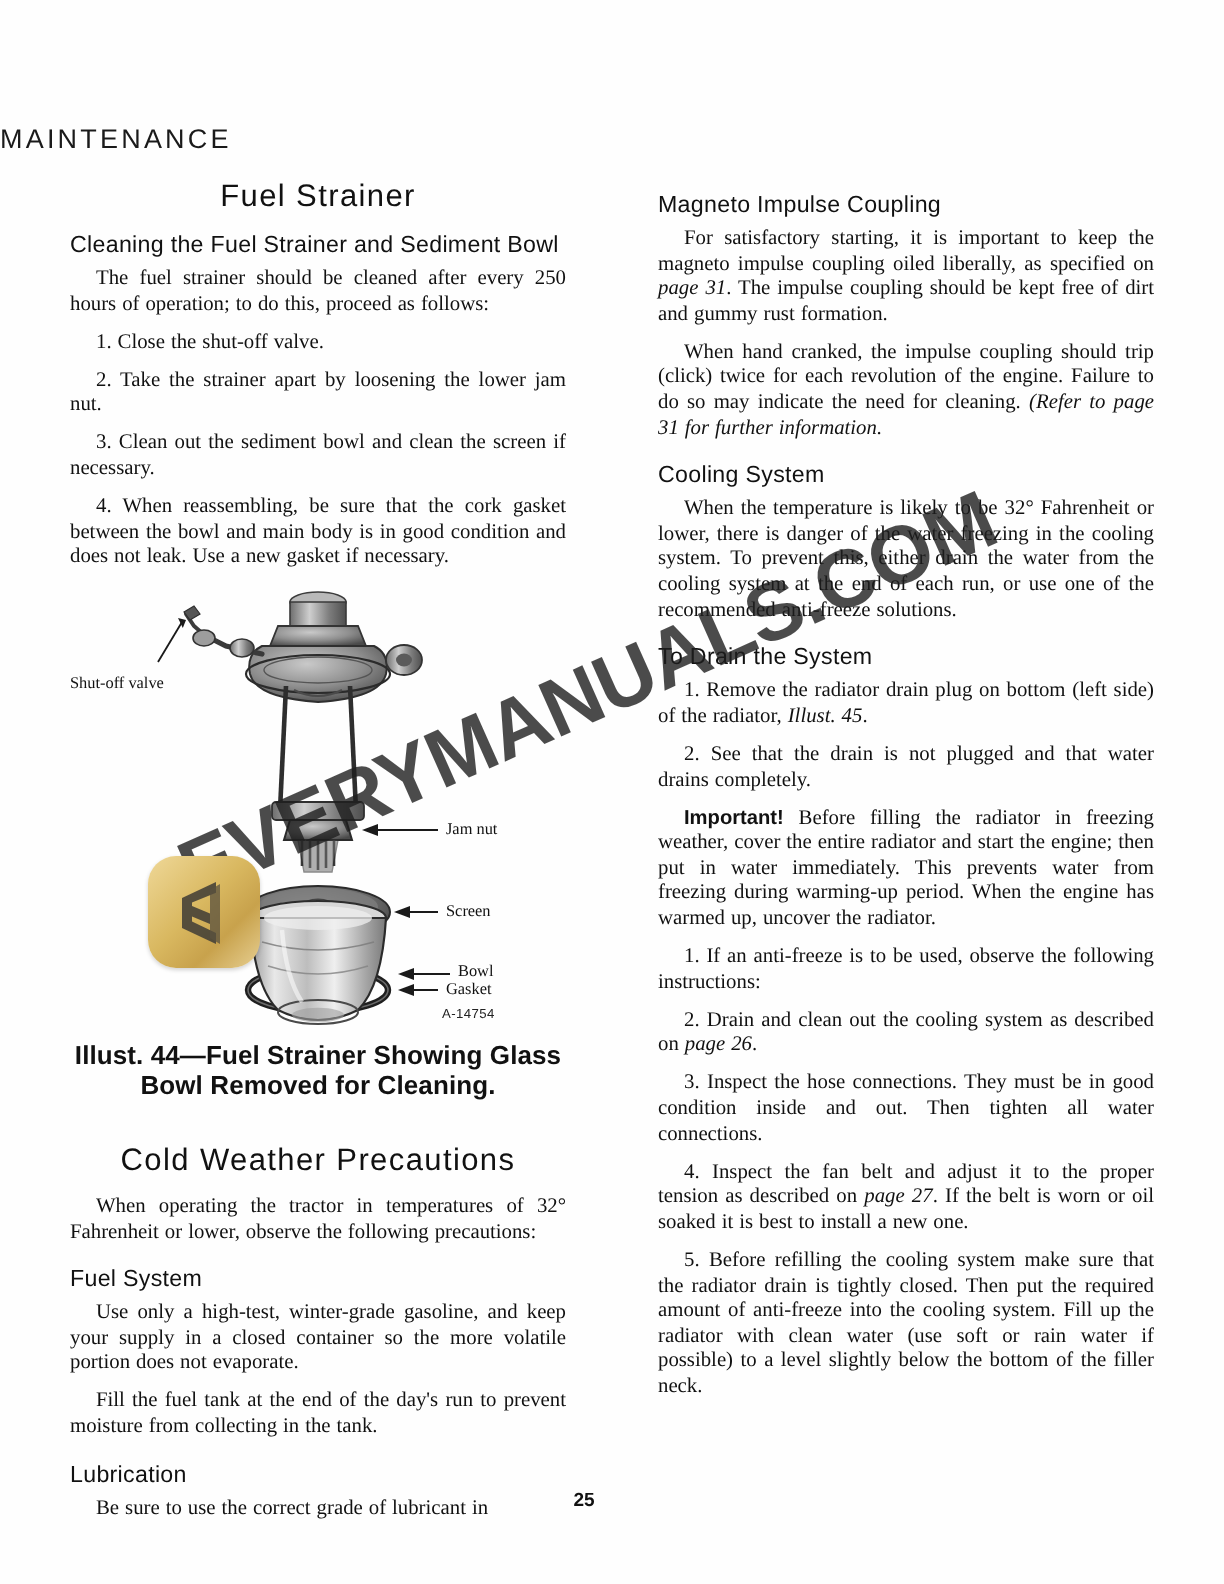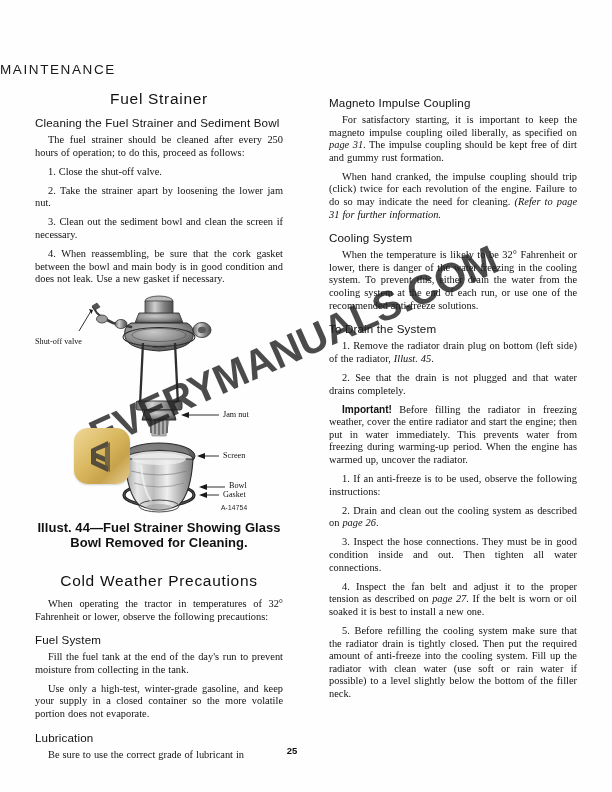--- a/index.html
+++ b/index.html
@@ -306,22 +306,22 @@
         <div class="partno" style="left:186px; top:211px;">A-14754</div>
       </div>
 
       <div class="illus-caption">Illust. 44—Fuel Strainer Showing Glass Bowl Removed for Cleaning.</div>
 
       <h1 class="sec-title" style="margin-top:22px;">Cold Weather Precautions</h1>
 
       <p class="body">When operating the tractor in temperatures of 32° Fahrenheit or lower, observe the following precautions:</p>
 
       <h2 class="sub-head">Fuel System</h2>
+      <p class="body">Use only a high-test, winter-grade gasoline, and keep your supply in a closed container so the more volatile portion does not evaporate.</p>
       <p class="body">Fill the fuel tank at the end of the day's run to prevent moisture from collecting in the tank.</p>
-      <p class="body">Use only a high-test, winter-grade gasoline, and keep your supply in a closed container so the more volatile portion does not evaporate.</p>
 
       <h2 class="sub-head">Lubrication</h2>
       <p class="body" style="text-align:left;">Be sure to use the correct grade of lubricant in</p>
     </div>
 
     <div class="col col-right">
 
 
       <h2 class="sub-head">Magneto Impulse Coupling</h2>
 

